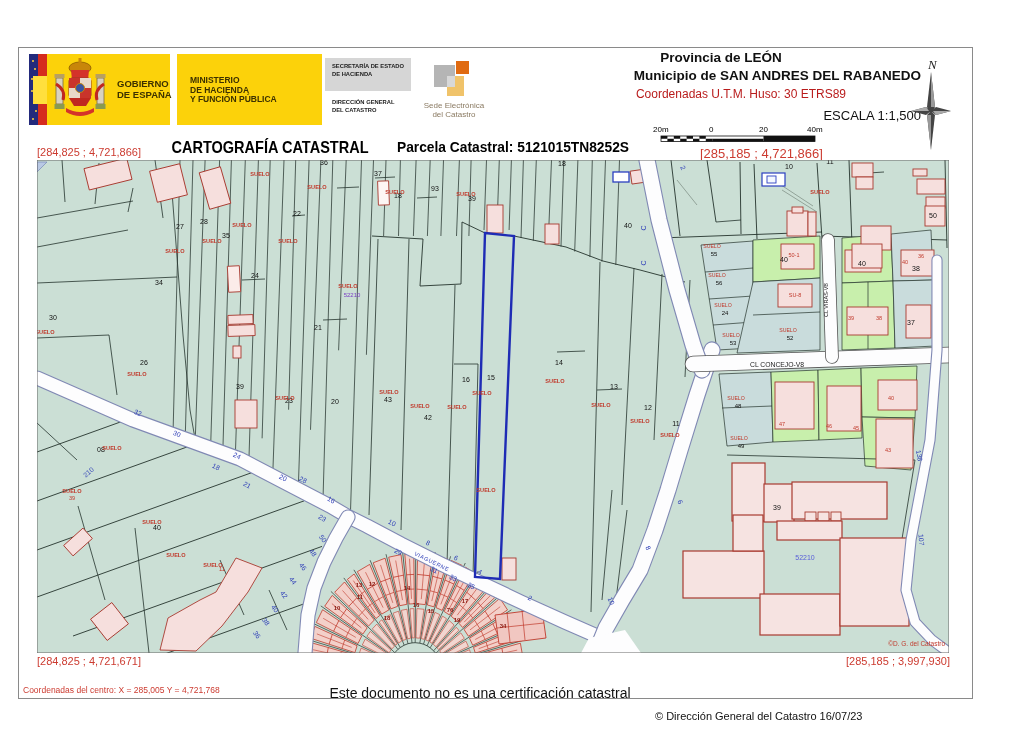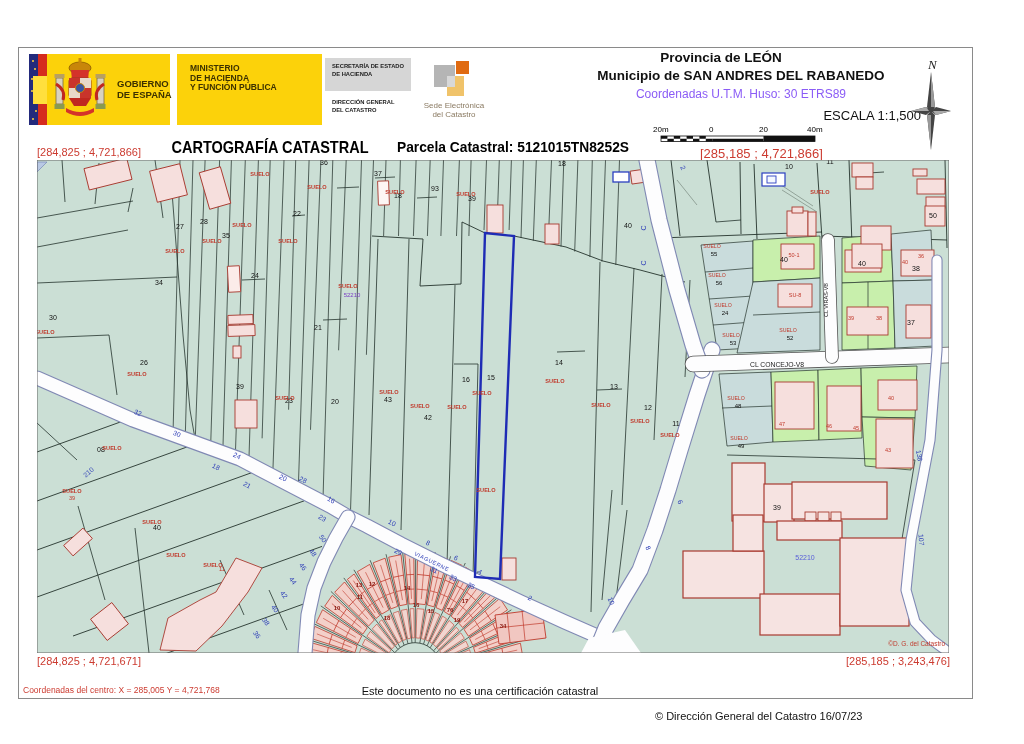--- a/index.html
+++ b/index.html
@@ -32,34 +32,34 @@
 <rect x="45" y="22" width="7" height="26" fill="#d8d2c0" stroke="#7a6a40" stroke-width="0.8"></rect>
 <rect x="2.5" y="18" width="10" height="4" fill="#b8a060"></rect>
 <rect x="43.5" y="18" width="10" height="4" fill="#b8a060"></rect>
 <rect x="2.5" y="48" width="10" height="5" fill="#8a9a50"></rect>
 <rect x="43.5" y="48" width="10" height="5" fill="#8a9a50"></rect>
 <path d="M4 28 Q14 34 11 44" stroke="#c02820" stroke-width="3" fill="none"></path>
 <path d="M52 28 Q42 34 45 44" stroke="#c02820" stroke-width="3" fill="none"></path>
 <path d="M14 52 Q28 60 42 52 L42 56 Q28 64 14 56 Z" fill="#d4332a"></path>
 </svg>
 <div class="abs" style="left:117px;top:79px;width:60px;font-size:9.5px;font-weight:bold;color:#3c3100;line-height:10.5px;">GOBIERNO<br>DE ESPAÑA</div>
-<div class="abs" style="left:190px;top:64px;width:130px;font-size:8.5px;font-weight:bold;color:#3c3100;line-height:9.5px;">MINISTERIO<br>DE HACIENDA<br>Y FUNCIÓN PÚBLICA</div>
+<div class="abs" style="left:190px;top:76px;width:130px;font-size:8.5px;font-weight:bold;color:#3c3100;line-height:9.5px;">MINISTERIO<br>DE HACIENDA<br>Y FUNCIÓN PÚBLICA</div>
 <div class="abs" style="left:325px;top:58px;width:86px;height:33px;background:#d6d6d6;"></div>
 <div class="abs" style="left:332px;top:63px;width:84px;font-size:5.8px;font-weight:bold;color:#222;line-height:7.5px;">SECRETARÍA DE ESTADO<br>DE HACIENDA</div>
 <div class="abs" style="left:332px;top:99px;width:84px;font-size:5.8px;font-weight:bold;color:#222;line-height:7.5px;">DIRECCIÓN GENERAL<br>DEL CATASTRO</div>
 <svg class="abs" style="left:430px;top:58px" width="46" height="42" viewBox="0 0 46 42">
 <rect x="4" y="7" width="21" height="22" fill="#b5b5b5"></rect>
 <rect x="26" y="3" width="13" height="13" fill="#e06a10"></rect>
 <rect x="17" y="18" width="17" height="20" fill="#f0c36a"></rect>
 <rect x="17" y="18" width="8" height="11" fill="#d8d8d8"></rect>
 </svg>
 <div class="abs" style="left:408px;top:101px;width:92px;text-align:center;font-size:8px;color:#8a7a62;line-height:9px;">Sede Electrónica<br>del Catastro</div>
 <div class="abs" style="left:541px;top:50px;width:360px;text-align:center;font-size:13.5px;font-weight:bold;color:#111;">Provincia de LEÓN</div>
-<div class="abs" style="left:561px;top:68px;width:360px;text-align:center;font-size:13.5px;font-weight:bold;color:#111;">Municipio de SAN ANDRES DEL RABANEDO</div>
-<div class="abs" style="left:561px;top:87px;width:360px;text-align:center;font-size:12px;color:#8b5cf6;">Coordenadas U.T.M. Huso: 30 ETRS89</div>
+<div class="abs" style="left:561px;top:68px;width:360px;text-align:right;font-size:13.5px;font-weight:bold;color:#111;">Municipio de SAN ANDRES DEL RABANEDO</div>
+<div class="abs" style="left:561px;top:87px;width:360px;text-align:center;font-size:12px;color:#b91c1c;">Coordenadas U.T.M. Huso: 30 ETRS89</div>
 <div class="abs" style="left:561px;top:108px;width:360px;text-align:right;font-size:13px;color:#111;">ESCALA 1:1,500</div>
 <svg class="abs" style="left:650px;top:124px" width="175" height="22" viewBox="0 0 175 22">
     <text x="3" y="8" font-size="8">20m</text>
     <text x="59" y="8" font-size="8">0</text>
     <text x="109" y="8" font-size="8">20</text>
     <text x="157" y="8" font-size="8">40m</text>
     <rect x="11" y="12" width="154" height="5.5" fill="#fff" stroke="#111" stroke-width="0.8"></rect>
     <rect x="11.0" y="12" width="6.4" height="2.75" fill="#111"></rect>
     <rect x="17.4" y="14.75" width="6.4" height="2.75" fill="#111"></rect>
     <rect x="23.8" y="12" width="6.4" height="2.75" fill="#111"></rect>
@@ -80,23 +80,23 @@
 <polygon points="15,56 30,52 35,56 30,60" fill="#444"></polygon>
 <polygon points="15,56 30,52 33,56" fill="#aaa"></polygon>
 <polygon points="55,56 40,52 35,56 40,60" fill="#444"></polygon>
 <polygon points="55,56 40,60 37,56" fill="#aaa"></polygon>
 </svg>
 <div class="abs" style="left:140px;top:138px;width:260px;text-align:center;font-size:16.5px;font-weight:bold;color:#000;transform:scaleX(0.88);transform-origin:center;">CARTOGRAFÍA CATASTRAL</div>
 <div class="abs" style="left:397px;top:139px;width:260px;font-size:14.5px;font-weight:bold;color:#000;transform:scaleX(0.95);transform-origin:left;">Parcela Catastral: 5121015TN8252S</div>
 <div class="abs" style="left:37px;top:146px;color:#cc3b30;font-size:11px;">[284,825 ; 4,721,866]</div>
 <div class="abs" style="left:700px;top:146px;width:250px;text-align:left;color:#cc3b30;font-size:13px;">[285,185 ; 4,721,866]</div>
 <div class="abs" style="left:37px;top:655px;color:#cc3b30;font-size:11px;">[284,825 ; 4,721,671]</div>
-<div class="abs" style="left:700px;top:655px;width:250px;text-align:right;color:#cc3b30;font-size:11px;">[285,185 ; 3,243,476]</div>
+<div class="abs" style="left:700px;top:655px;width:250px;text-align:right;color:#cc3b30;font-size:11px;">[285,185 ; 3,997,930]</div>
 <div class="abs" style="left:23px;top:685px;color:#cc3b30;font-size:8.5px;">Coordenadas del centro: X = 285,005 Y = 4,721,768</div>
-<div class="abs" style="left:296px;top:685px;width:368px;text-align:center;font-size:11px;color:#111;">Este documento no es una certificación catastral</div>
+<div class="abs" style="left:296px;top:685px;width:368px;text-align:center;font-size:14px;color:#111;">Este documento no es una certificación catastral</div>
 <div class="abs" style="left:655px;top:710px;width:300px;text-align:left;font-size:11px;color:#111;">© Dirección General del Catastro 16/07/23</div>
 <svg class="abs" style="left:37px;top:160px" width="912" height="493" viewBox="0 0 912 493">
 <rect x="0" y="0" width="912" height="493" fill="#cbdfd5"></rect>
 <line x1="25.0" y1="0.0" x2="28.0" y2="42.0" stroke="#25332d" stroke-width="0.8"></line>
 <line x1="62.0" y1="3.0" x2="58.0" y2="44.0" stroke="#25332d" stroke-width="0.8"></line>
 <line x1="96.0" y1="28.0" x2="91.0" y2="52.0" stroke="#25332d" stroke-width="0.8"></line>
 <line x1="0.0" y1="58.0" x2="96.0" y2="41.0" stroke="#25332d" stroke-width="0.8"></line>
 <line x1="0.0" y1="87.0" x2="91.0" y2="70.0" stroke="#25332d" stroke-width="0.8"></line>
 <line x1="0.0" y1="123.0" x2="140.0" y2="117.0" stroke="#25332d" stroke-width="0.8"></line>
 <line x1="133.0" y1="6.0" x2="146.0" y2="175.0" stroke="#25332d" stroke-width="0.8"></line>

